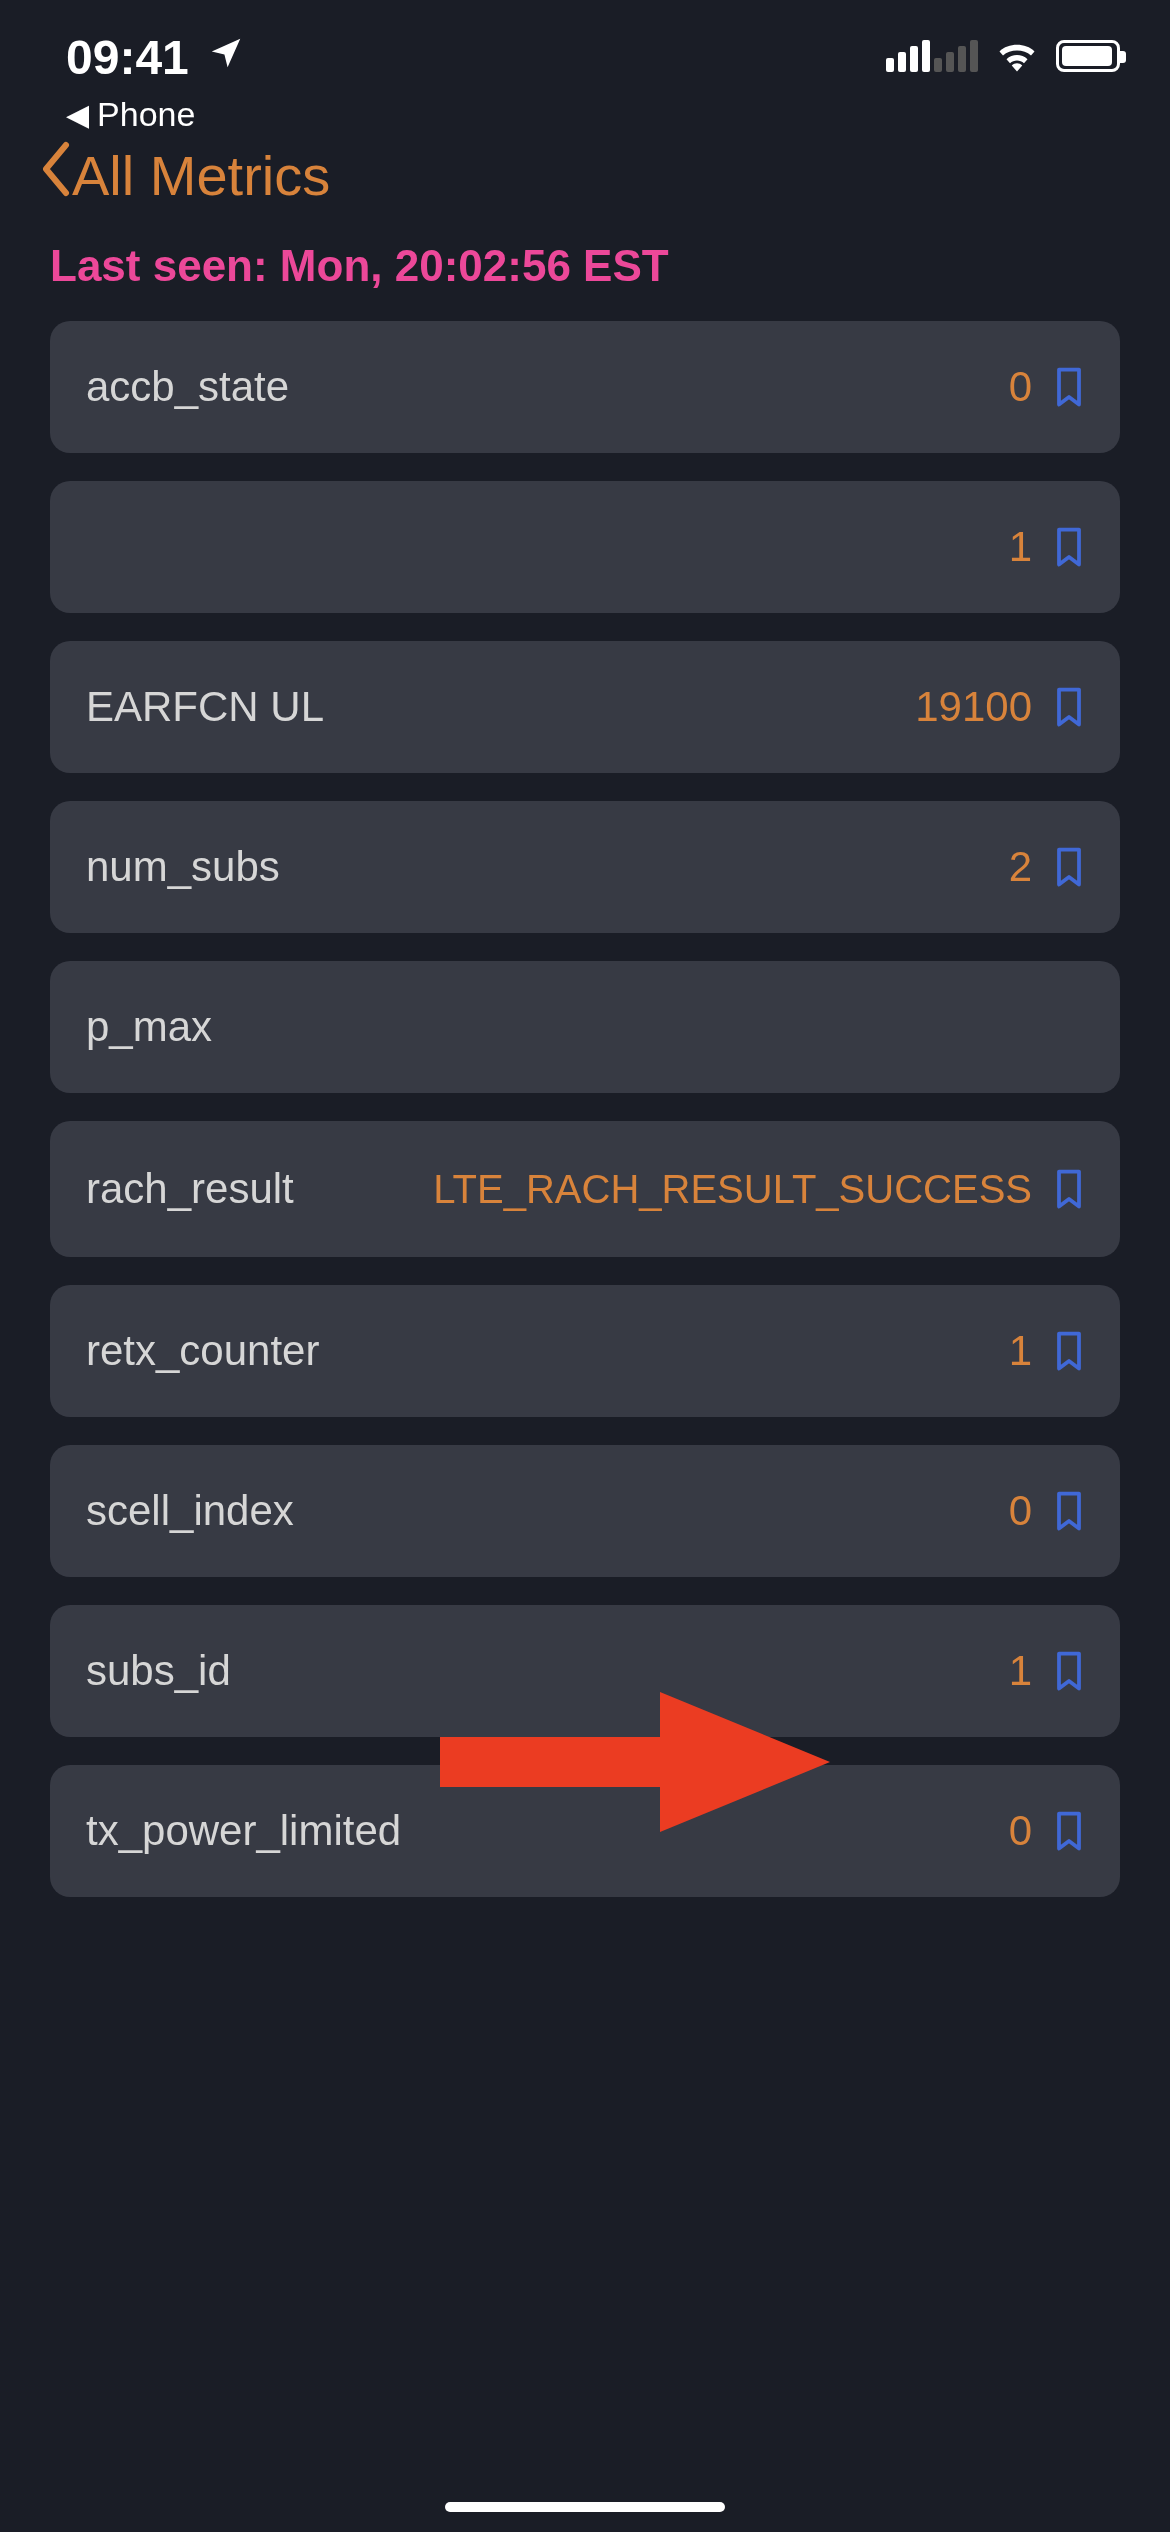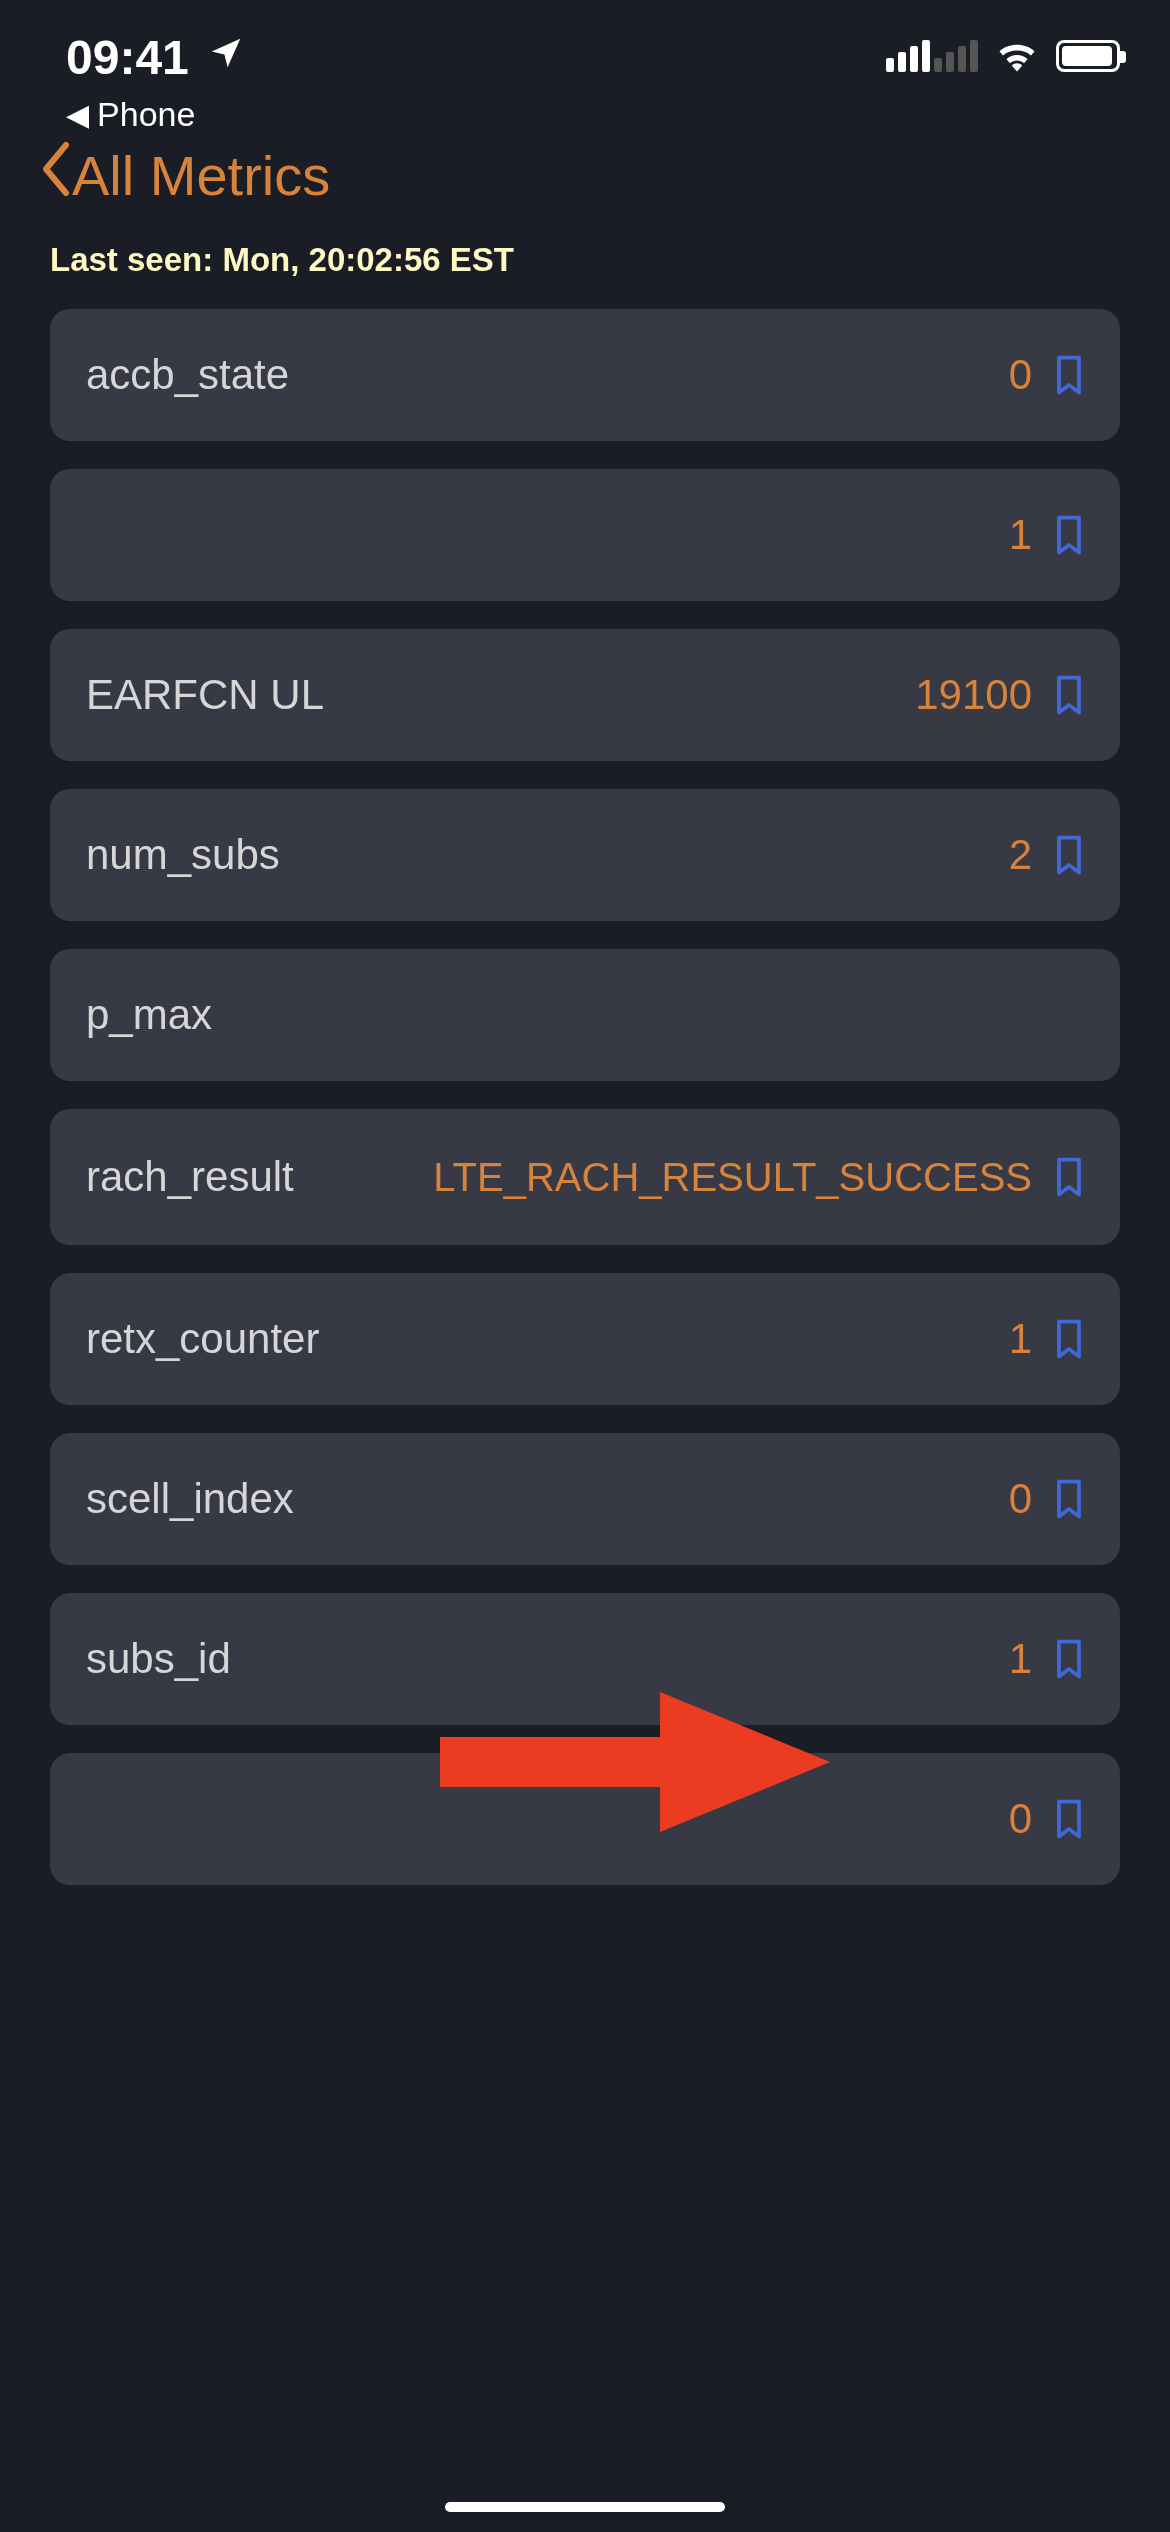--- a/index.html
+++ b/index.html
@@ -113,22 +113,22 @@
     color: #d8833b;
     font-size: 62px;
     font-weight: 300;
   }
   .nav-title {
     color: #d8833b;
     font-size: 56px;
     font-weight: 400;
   }
   .subtitle {
-    color: #fef9c3;
-    font-size: 33px;
+    color: #ec4899;
+    font-size: 44px;
     font-weight: 600;
     padding: 10px 50px 30px;
   }
 
   .metrics-list {
     display: flex;
     flex-direction: column;
     gap: 28px;
     padding: 0 50px;
   }
@@ -316,20 +316,21 @@
     <div class="metric-card">
       <span class="metric-name">subs_id</span>
       <div class="metric-right">
         <span class="metric-value">1</span>
         <span class="bookmark-icon"><svg viewBox="0 0 24 32" fill="none" stroke="#4068d6" stroke-width="3" stroke-linejoin="round">
             <path d="M4 2h16v28l-8-6-8 6V2z"></path>
           </svg></span>
       </div>
     </div>
     <div class="metric-card">
+      <span class="metric-name">tx_power_limited</span>
       <div class="metric-right">
         <span class="metric-value">0</span>
         <span class="bookmark-icon"><svg viewBox="0 0 24 32" fill="none" stroke="#4068d6" stroke-width="3" stroke-linejoin="round">
             <path d="M4 2h16v28l-8-6-8 6V2z"></path>
           </svg></span>
       </div>
     </div>
   </div>
 
 <div class="arrow-annotation">

